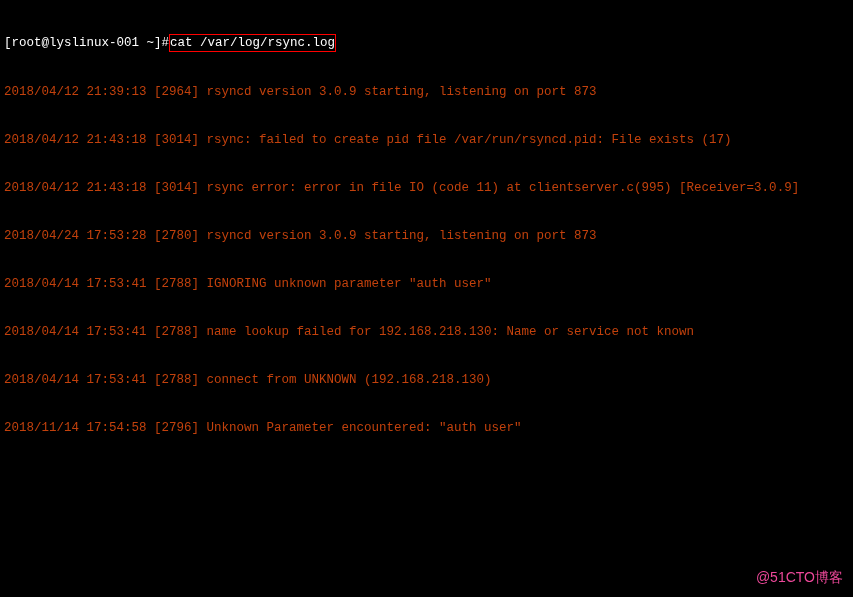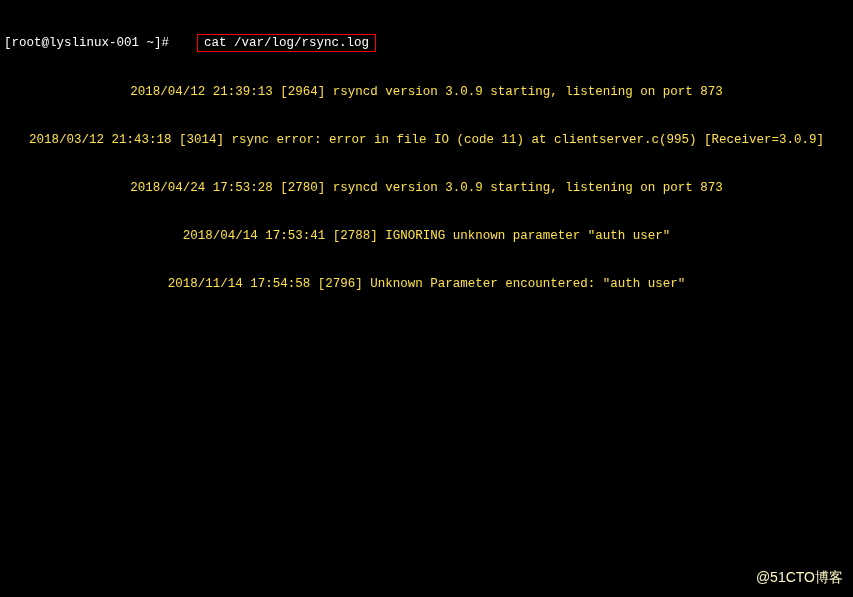--- a/index.html
+++ b/index.html
@@ -16,56 +16,57 @@
       width: 853px;
       height: 597px;
       overflow: hidden;
       padding: 2px 4px;
       position: relative;
     }
     .prompt-line {
       white-space: nowrap;
       display: flex;
       align-items: center;
-      gap: 28px;
     }
     .cmd-highlight {
       border: 1px solid #ff0000;
-      padding: 0 6px;
+      padding: 0 0;
       display: inline-block;
     }
     .log-line {
       white-space: nowrap;
-      color: #fde047;
-      text-align: center;
+      color: #c2410c;
     }
     .watermark {
       position: absolute;
       bottom: 12px;
       right: 10px;
-      color: #fef9c3;
+      color: #ec4899;
       font-size: 14px;
       font-family: Arial, sans-serif;
     }
     .terminal-container {
       white-space: pre;
     }
   </style>
 </head>
 <body>
 
 <div class="terminal-container">
   <div class="prompt-line">
     <span>[root@lyslinux-001 ~]# </span>
     <span class="cmd-highlight">cat /var/log/rsync.log</span>
   </div>
   <div class="log-line">2018/04/12 21:39:13 [2964]  rsyncd version 3.0.9 starting, listening on port 873</div>
-  <div class="log-line">2018/03/12 21:43:18 [3014]  rsync error: error in file IO (code 11) at clientserver.c(995) [Receiver=3.0.9]</div>
+  <div class="log-line">2018/04/12 21:43:18 [3014]  rsync: failed to create pid file /var/run/rsyncd.pid: File exists (17)</div>
+  <div class="log-line">2018/04/12 21:43:18 [3014]  rsync error: error in file IO (code 11) at clientserver.c(995) [Receiver=3.0.9]</div>
   <div class="log-line">2018/04/24 17:53:28 [2780]  rsyncd version 3.0.9 starting, listening on port 873</div>
   <div class="log-line">2018/04/14 17:53:41 [2788]  IGNORING unknown parameter "auth user"</div>
+  <div class="log-line">2018/04/14 17:53:41 [2788]  name lookup failed for 192.168.218.130: Name or service not known</div>
+  <div class="log-line">2018/04/14 17:53:41 [2788]  connect from UNKNOWN (192.168.218.130)</div>
   <div class="log-line">2018/11/14 17:54:58 [2796]  Unknown Parameter encountered: "auth user"</div>
   
   
   
   
   
   
   
   
   

